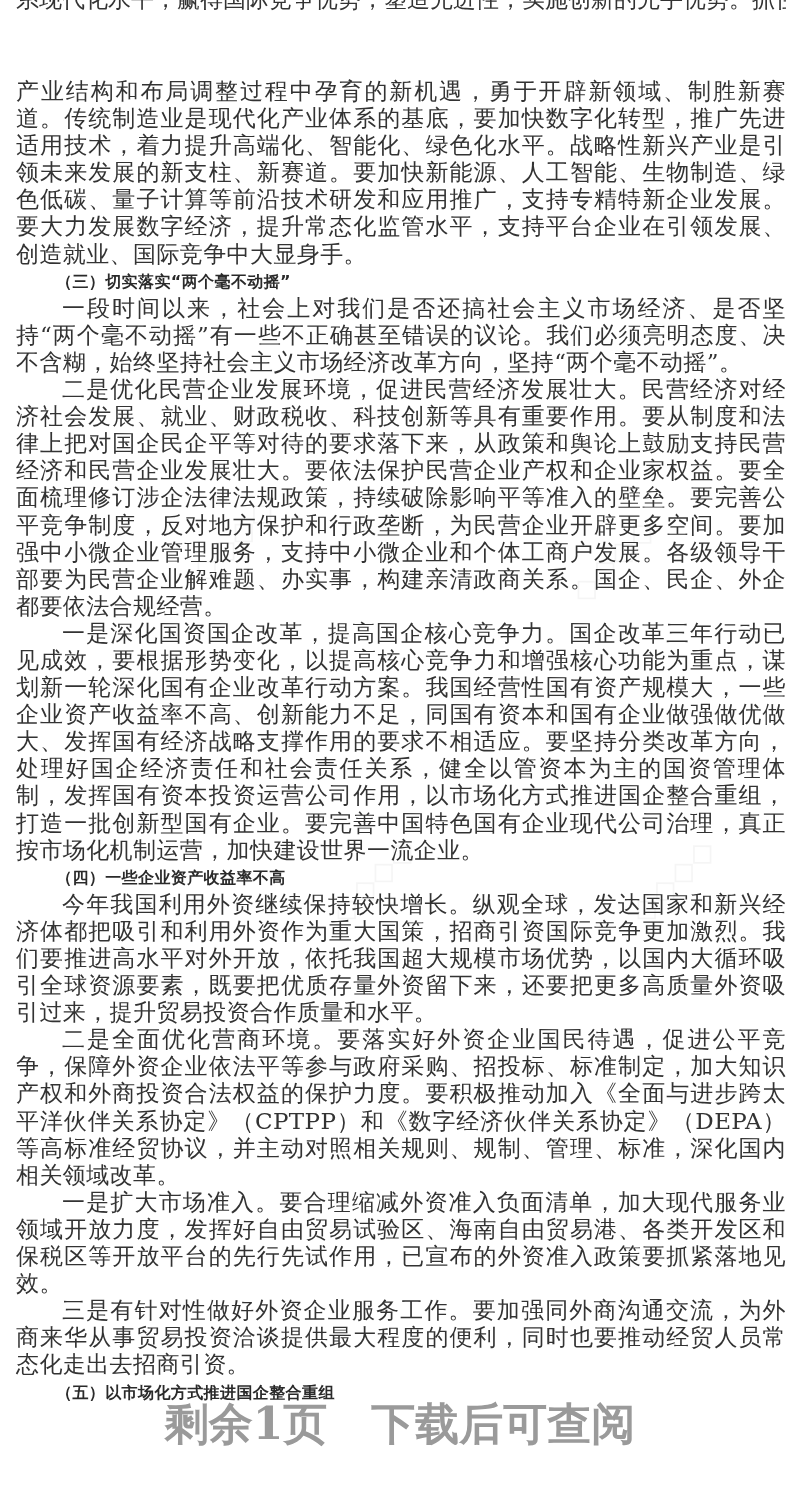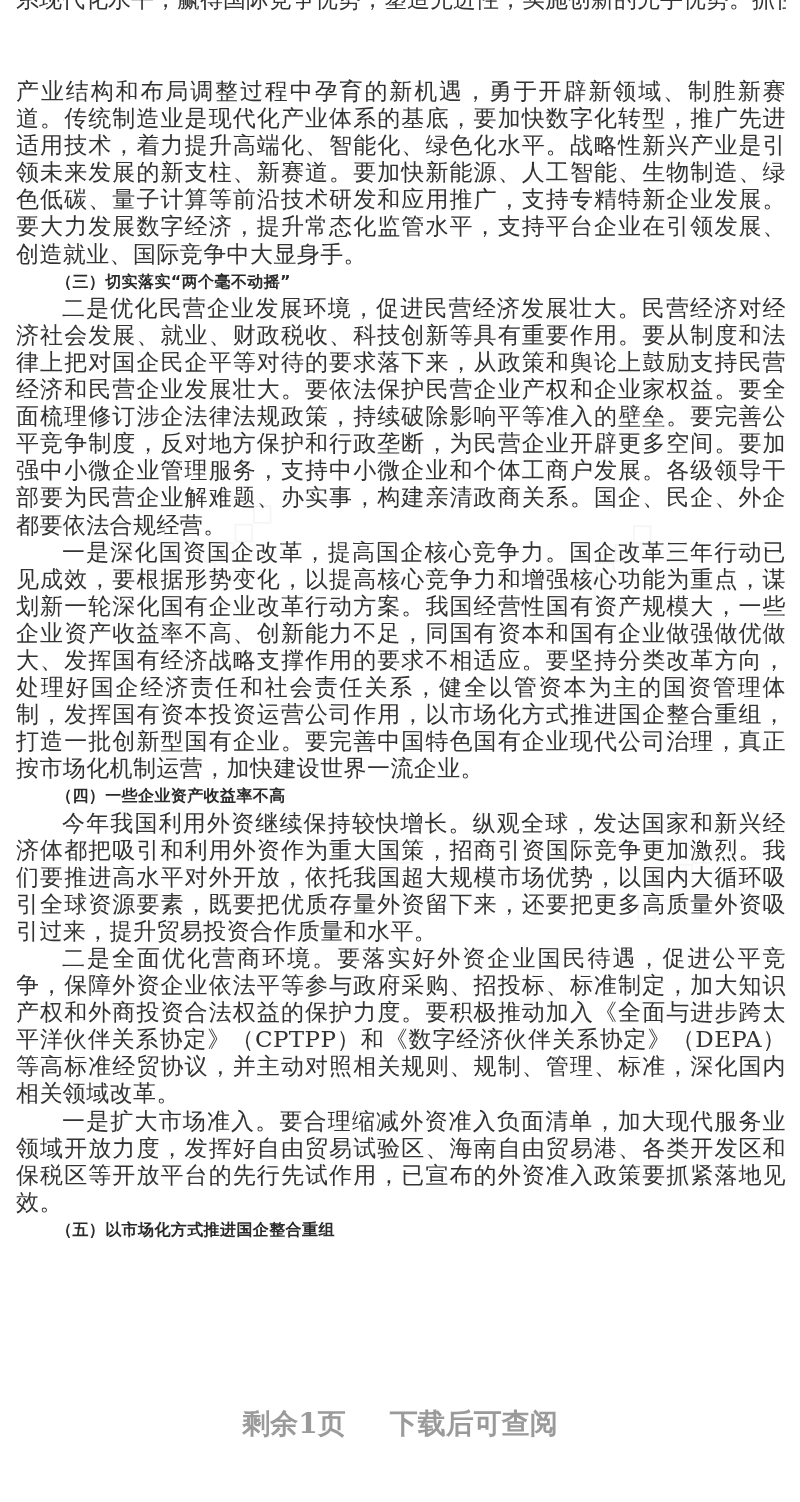--- a/index.html
+++ b/index.html
@@ -71,21 +71,21 @@
       white-space: nowrap;
     }
     .download-banner {
       position: absolute;
       left: 0;
       top: 1398px;
       width: 800px;
       text-align: center;
       font-family: "DejaVu Serif", "Liberation Serif", serif;
       font-weight: bold;
-      font-size: 28px;
+      font-size: 44px;
       line-height: 52px;
       color: #9a9a9a;
     }
     .download-banner span {
       display: inline-block;
     }
     .download-banner .gap {
       display: inline-block;
       width: 44px;
     }
@@ -98,26 +98,28 @@
   <div class="watermark" style="left:180px; top:520px;">◇◇◇◇</div>
   <div class="watermark" style="left:560px; top:540px;">◇◇◇◇</div>
   <div class="watermark" style="left:320px; top:860px;">◇◇◇◇</div>
   <div class="watermark" style="left:620px; top:860px;">◇◇◇◇</div>
 
   <div class="clipped-line">系现代化水平，赢得国际竞争优势，塑造先进性，实施创新的先手优势。抓住全球</div>
 
   <div class="content">
     <p class="continuation">产业结构和布局调整过程中孕育的新机遇，勇于开辟新领域、制胜新赛道。传统制造业是现代化产业体系的基底，要加快数字化转型，推广先进适用技术，着力提升高端化、智能化、绿色化水平。战略性新兴产业是引领未来发展的新支柱、新赛道。要加快新能源、人工智能、生物制造、绿色低碳、量子计算等前沿技术研发和应用推广，支持专精特新企业发展。要大力发展数字经济，提升常态化监管水平，支持平台企业在引领发展、创造就业、国际竞争中大显身手。</p>
     <h3>（三）切实落实“两个毫不动摇”</h3>
+    <p>一段时间以来，社会上对我们是否还搞社会主义市场经济、是否坚持“两个毫不动摇”有一些不正确甚至错误的议论。我们必须亮明态度、决不含糊，始终坚持社会主义市场经济改革方向，坚持“两个毫不动摇”。</p>
     <p>二是优化民营企业发展环境，促进民营经济发展壮大。民营经济对经济社会发展、就业、财政税收、科技创新等具有重要作用。要从制度和法律上把对国企民企平等对待的要求落下来，从政策和舆论上鼓励支持民营经济和民营企业发展壮大。要依法保护民营企业产权和企业家权益。要全面梳理修订涉企法律法规政策，持续破除影响平等准入的壁垒。要完善公平竞争制度，反对地方保护和行政垄断，为民营企业开辟更多空间。要加强中小微企业管理服务，支持中小微企业和个体工商户发展。各级领导干部要为民营企业解难题、办实事，构建亲清政商关系。国企、民企、外企都要依法合规经营。</p>
     <p>一是深化国资国企改革，提高国企核心竞争力。国企改革三年行动已见成效，要根据形势变化，以提高核心竞争力和增强核心功能为重点，谋划新一轮深化国有企业改革行动方案。我国经营性国有资产规模大，一些企业资产收益率不高、创新能力不足，同国有资本和国有企业做强做优做大、发挥国有经济战略支撑作用的要求不相适应。要坚持分类改革方向，处理好国企经济责任和社会责任关系，健全以管资本为主的国资管理体制，发挥国有资本投资运营公司作用，以市场化方式推进国企整合重组，打造一批创新型国有企业。要完善中国特色国有企业现代公司治理，真正按市场化机制运营，加快建设世界一流企业。</p>
     <h3>（四）一些企业资产收益率不高</h3>
     <p>今年我国利用外资继续保持较快增长。纵观全球，发达国家和新兴经济体都把吸引和利用外资作为重大国策，招商引资国际竞争更加激烈。我们要推进高水平对外开放，依托我国超大规模市场优势，以国内大循环吸引全球资源要素，既要把优质存量外资留下来，还要把更多高质量外资吸引过来，提升贸易投资合作质量和水平。</p>
     <p>二是全面优化营商环境。要落实好外资企业国民待遇，促进公平竞争，保障外资企业依法平等参与政府采购、招投标、标准制定，加大知识产权和外商投资合法权益的保护力度。要积极推动加入《全面与进步跨太平洋伙伴关系协定》（CPTPP）和《数字经济伙伴关系协定》（DEPA）等高标准经贸协议，并主动对照相关规则、规制、管理、标准，深化国内相关领域改革。</p>
     <p>一是扩大市场准入。要合理缩减外资准入负面清单，加大现代服务业领域开放力度，发挥好自由贸易试验区、海南自由贸易港、各类开发区和保税区等开放平台的先行先试作用，已宣布的外资准入政策要抓紧落地见效。</p>
+    <p>三是有针对性做好外资企业服务工作。要加强同外商沟通交流，为外商来华从事贸易投资洽谈提供最大程度的便利，同时也要推动经贸人员常态化走出去招商引资。</p>
     <h3>（五）以市场化方式推进国企整合重组</h3>
   </div>
 
   <div class="download-banner">
     <span>剩余1页</span><span class="gap"></span><span>下载后可查阅</span>
   </div>
 
 </div>
 
 </body></html>

